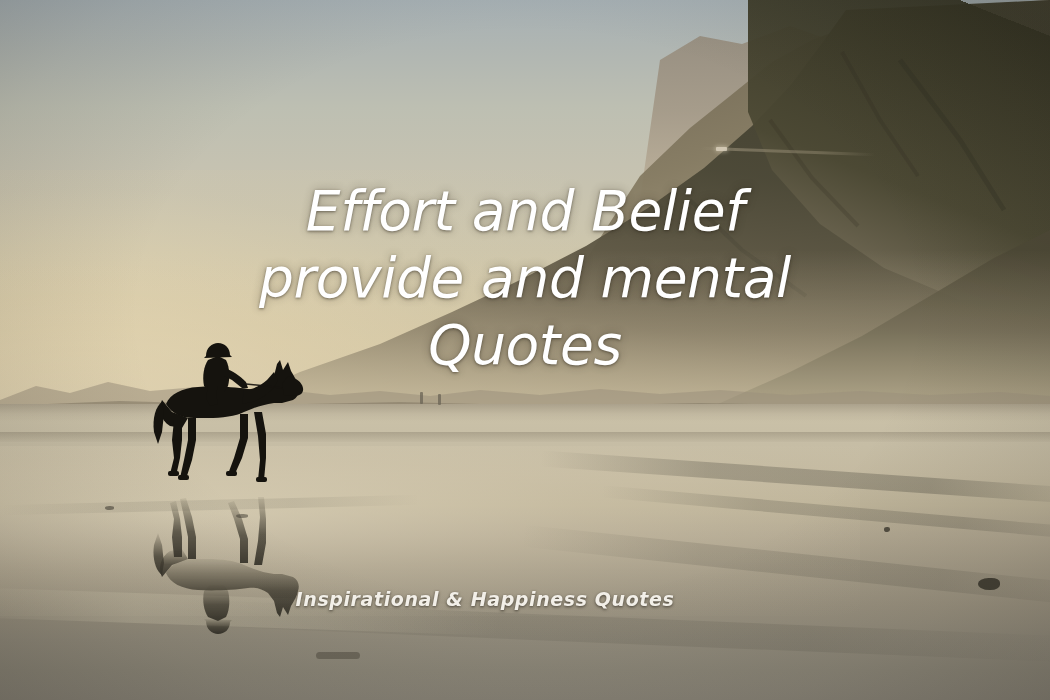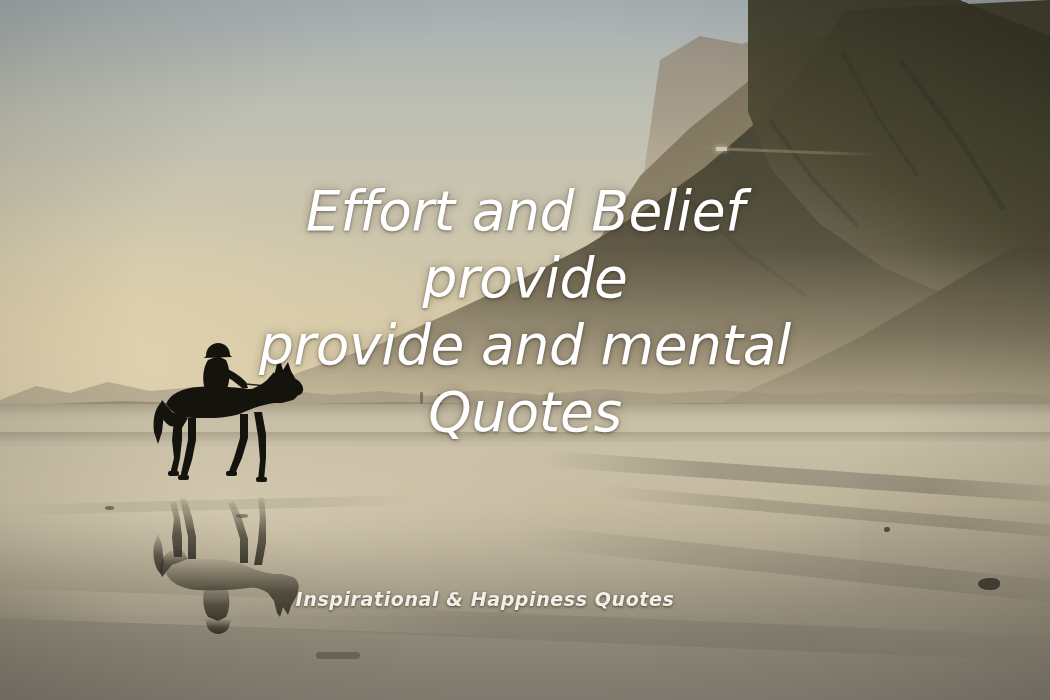--- a/index.html
+++ b/index.html
@@ -471,21 +471,20 @@
   <div class="debris d1"></div>
   <div class="debris d2"></div>
   <div class="debris d3"></div>
   <div class="debris d4"></div>
   <div class="debris d5"></div>
 
   <div class="vignette"></div>
 
   <div class="quote-block">
     <span class="quote-line">Effort and Belief</span>
-    <span class="quote-line">provide</span>
     <span class="quote-line">provide and mental</span>
     <span class="quote-line">Quotes</span>
   </div>
 
   <div class="signature">
     <span class="signature-text">Inspirational &amp; Happiness Quotes</span>
   </div>
 
 </div>
 

